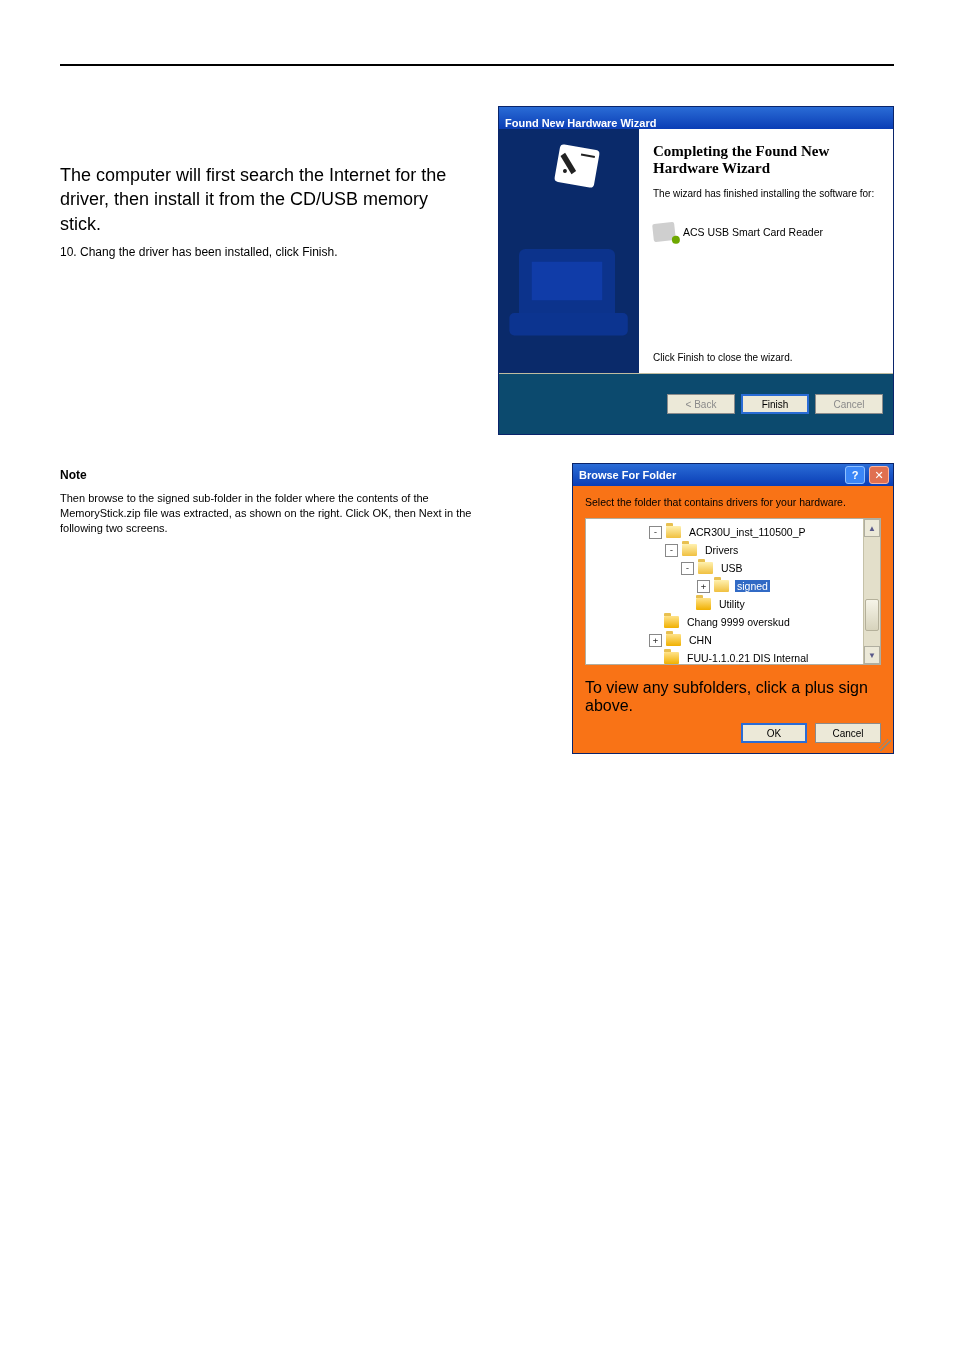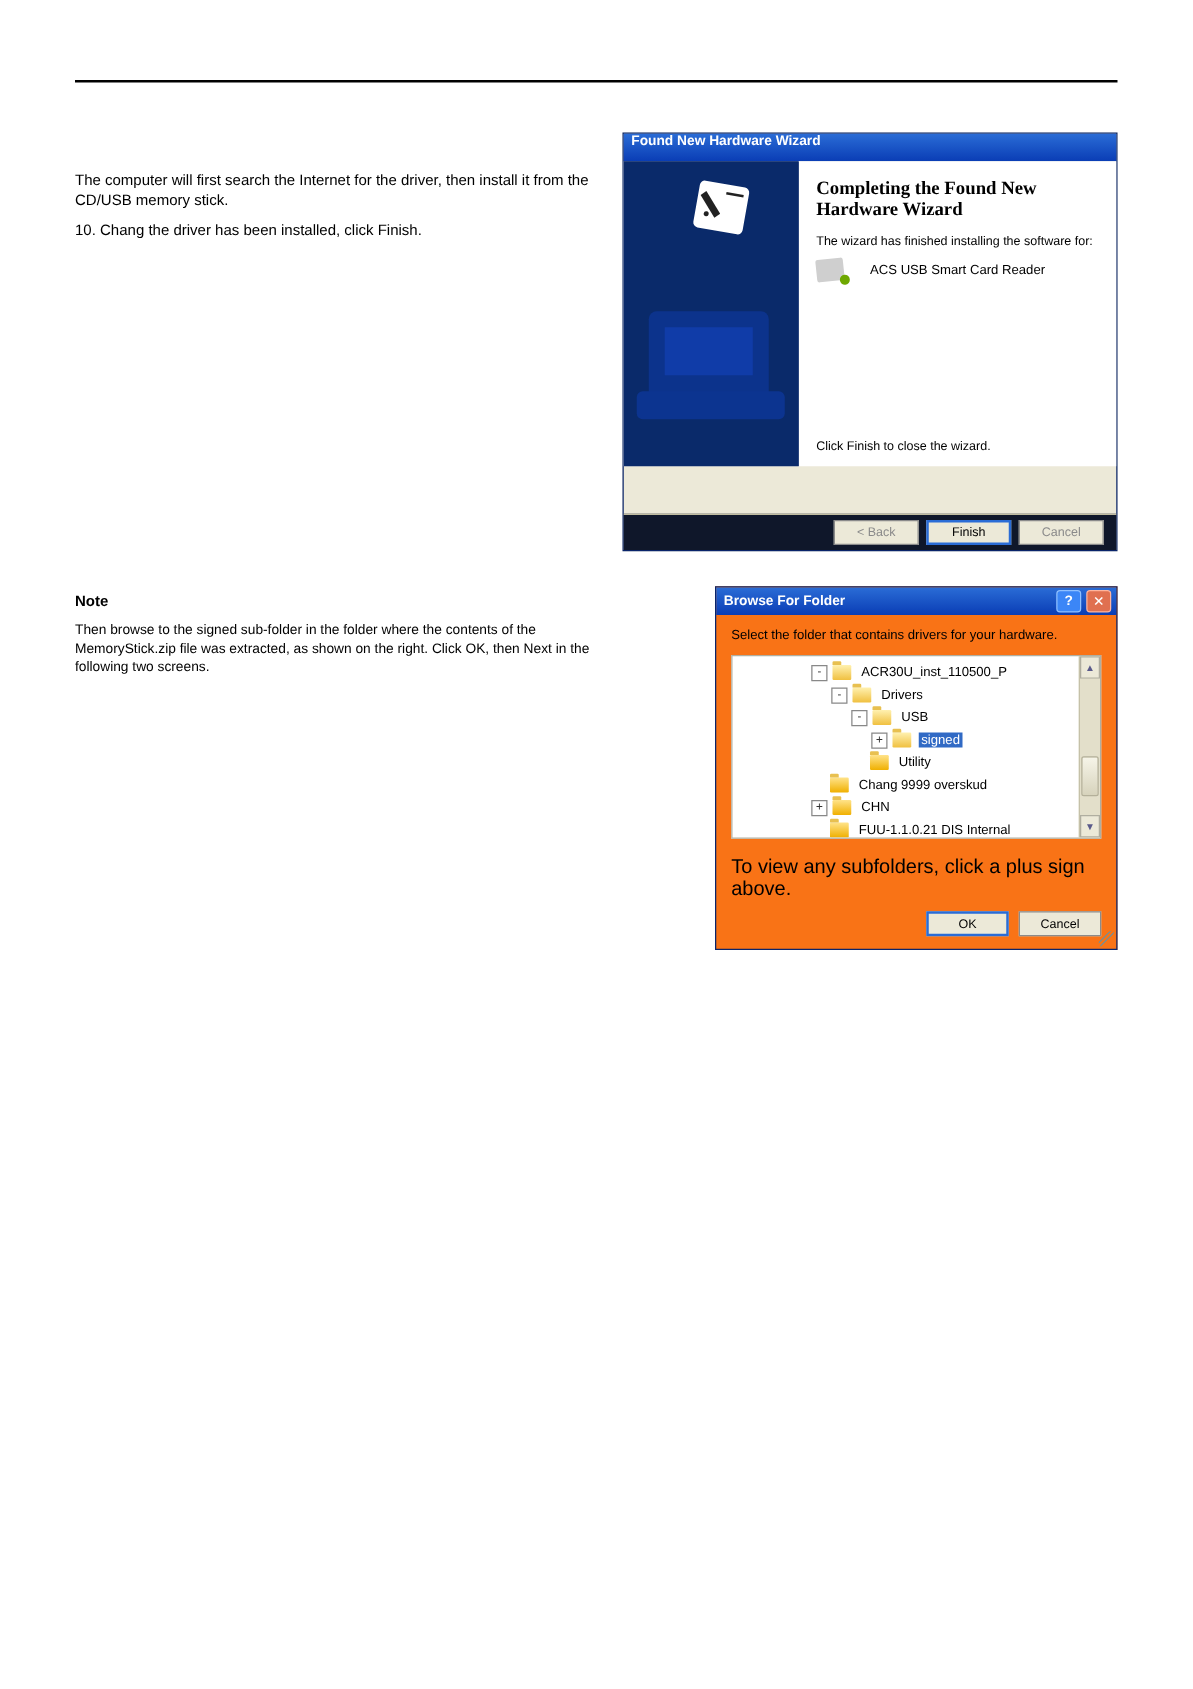--- a/index.html
+++ b/index.html
@@ -28,36 +28,36 @@
     align-items: flex-start;
     gap: 24px;
     margin-bottom: 28px;
   }
   .left-text {
     flex: 1;
     font-size: 12px;
     line-height: 1.35;
   }
   .left-text p { margin: 0 0 8px 0; }
-  .left-text .lead { font-size: 12px; }
+  .left-text .lead { font-size: 18px; margin-top: 27px; }
   .left-text .tiny { font-size: 11px; color:#000; }
 
   
   .wizard {
     width: 396px;
     border: 1px solid #0a246a;
     background: #ece9d8;
     box-sizing: border-box;
     font-family: Tahoma, Arial, sans-serif;
   }
   .wizard-titlebar {
     height: 22px;
     background: linear-gradient(to bottom,#2a6cd6,#0a3db5);
     display: flex;
-    align-items: flex-start;
+    align-items: flex-end;
     padding: 0 6px;
   }
   .wizard-title {
     color:#fff; font-weight:bold; font-size:11px;
   }
   .wizard-body {
     display:flex;
     background:#fff;
   }
   .wizard-banner {
@@ -70,40 +70,39 @@
   .wizard-banner svg { position:absolute; inset:0; }
   .wizard-content {
     flex:1;
     padding: 14px 14px 10px 14px;
     display:flex;
     flex-direction:column;
     font-size:10.5px;
   }
   .wizard-h { font-family: Liberation Serif, serif; font-size:15px; font-weight:bold; line-height:1.15; margin:0 0 10px 0; }
   .wizard-sub { font-size:10px; margin:0 0 6px 0; }
-  .hw-row { display:flex; align-items:center; gap:21px; margin-top:2px; }
+  .hw-row { display:flex; align-items:center; gap:8px; margin-top:18px; }
   .device-icon {
     width:22px; height:18px;
     background:#cfcfcf;
     position:relative;
     border-radius:2px;
     transform: rotate(-6deg);
   }
   .device-icon::after{
     content:""; position:absolute; right:-4px; bottom:-4px;
     width:8px;height:8px; background:#6ea800; border-radius:50%;
   }
   .wizard-buttons {
-    background:#0f172a;
-    padding: 4px 10px;
+    background:#0c4a6e;
+    padding: 20px 10px;
     display:flex;
     justify-content:flex-end;
     gap:6px;
     border-top:1px solid #c0bca0;
-    margin-top:38px;
   }
   .xp-btn {
     min-width:68px; height:20px;
     background:#ece9d8;
     border:1px solid #8b8b8b;
     font-size:10px;
     padding:0 8px;
     cursor:pointer;
     color:#000;
   }

